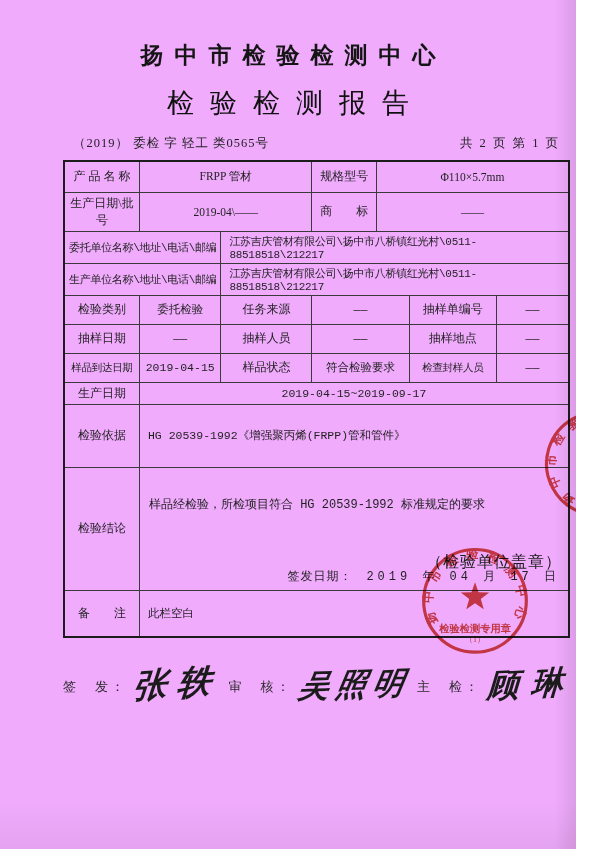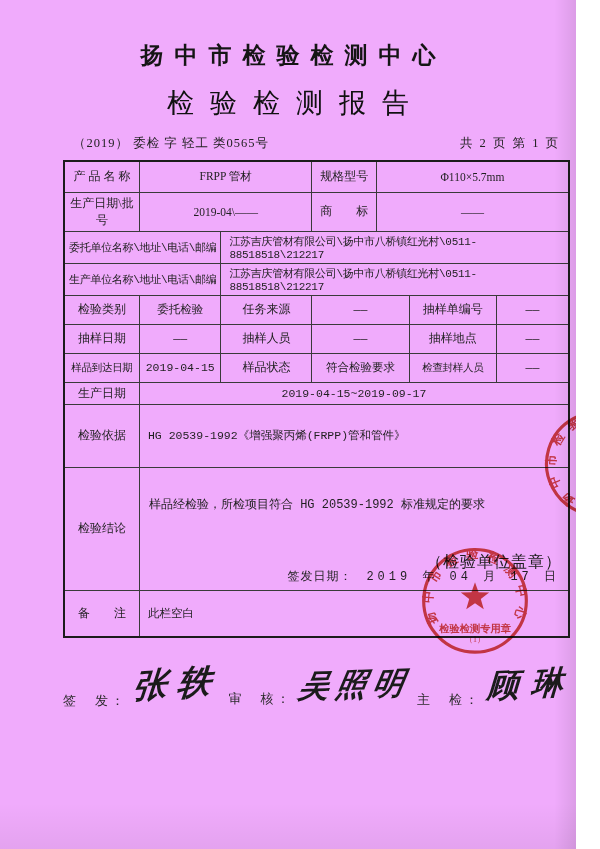--- a/index.html
+++ b/index.html
@@ -79,21 +79,21 @@
     position:absolute; width:112px; height:112px;
     opacity:0.88; mix-blend-mode:multiply; pointer-events:none;
   }
   .stamp-main { left:419px; top:543px; }
   .stamp-edge { left:541px; top:406px; transform:rotate(-28deg); }
   
   .sign-row {
     margin:26px 0 0 63px; width:512px;
     display:flex; align-items:center; justify-content:space-between;
   }
-  .sign-pair { display:flex; align-items:flex-end; }
+  .sign-pair { display:flex; align-items:center; }
   .sign-label { font-size:13px; letter-spacing:3px; white-space:nowrap; color:#2a2a2a; }
   .sign-name {
     font-size:34px; font-weight:bold; font-style:italic;
     letter-spacing:10px; white-space:nowrap; color:#1b1b1b;
     transform:rotate(-4deg) skewX(-9deg); transform-origin:left center;
     margin-left:6px;
   }
   .sign-name.n2 { font-size:31px; transform:rotate(-2deg) skewX(-12deg); letter-spacing:6px; }
   .sign-name.n3 { font-size:32px; transform:rotate(-3deg) skewX(-6deg); letter-spacing:12px; }
 </style>

